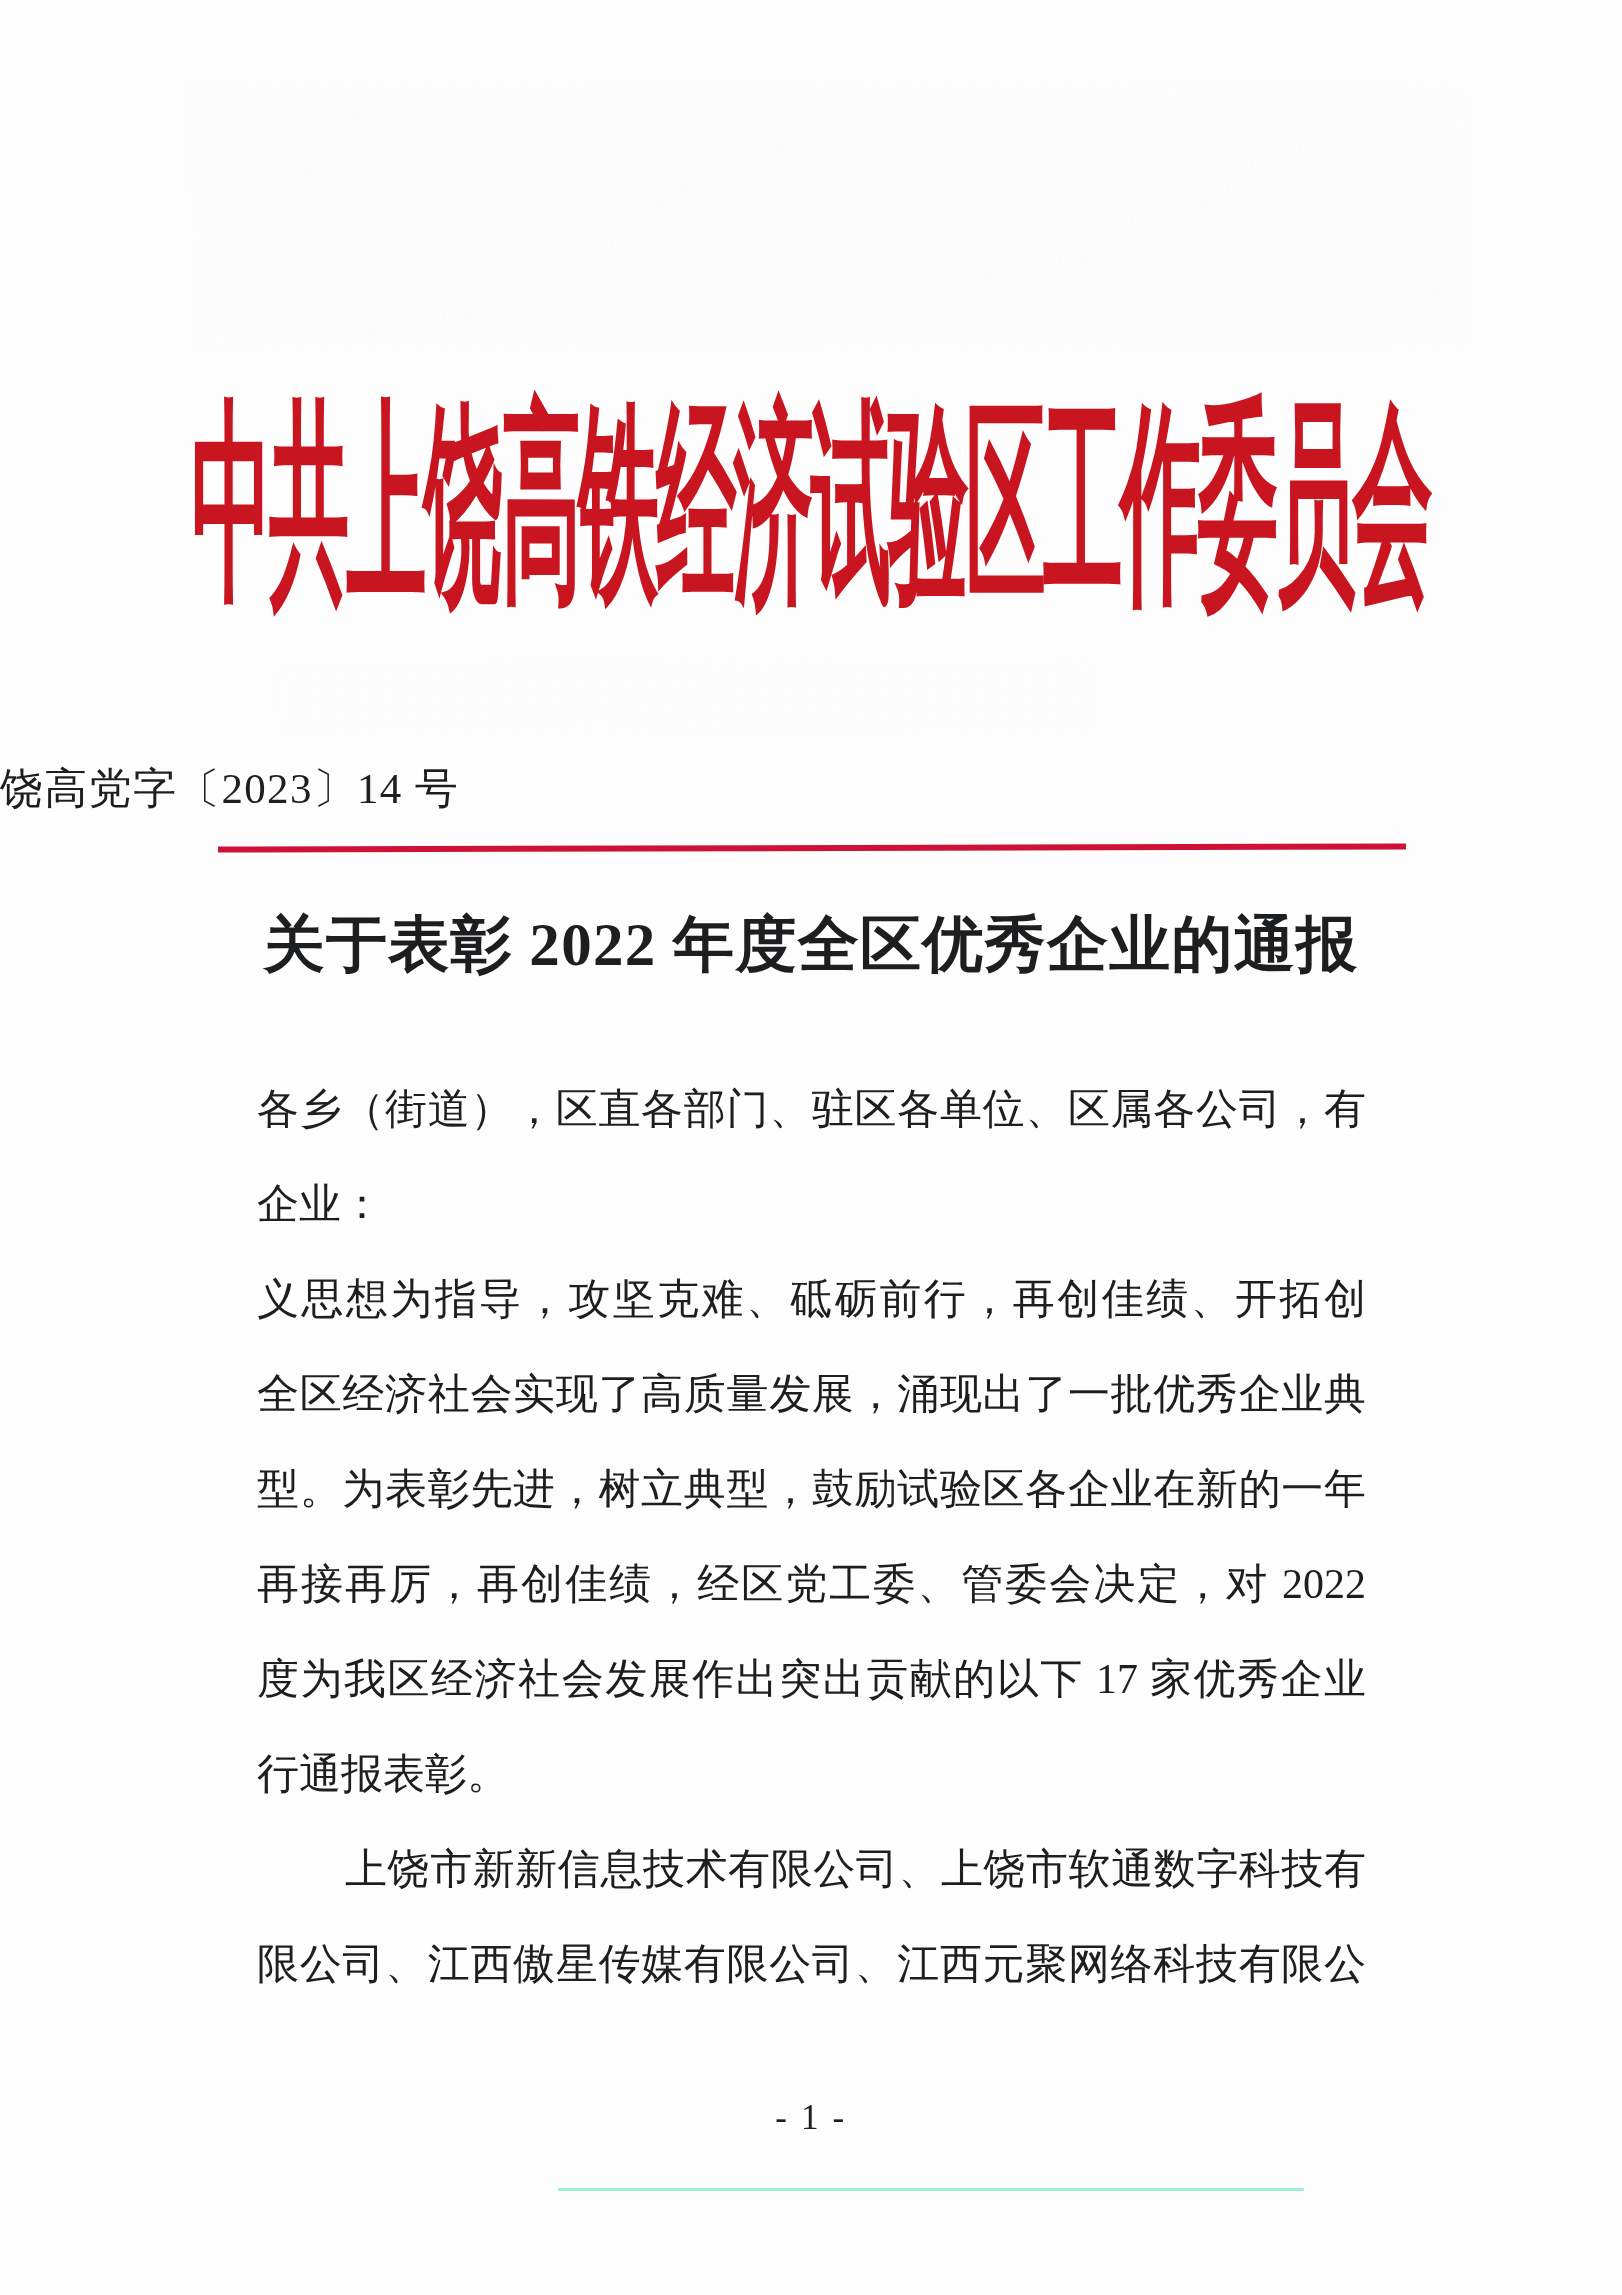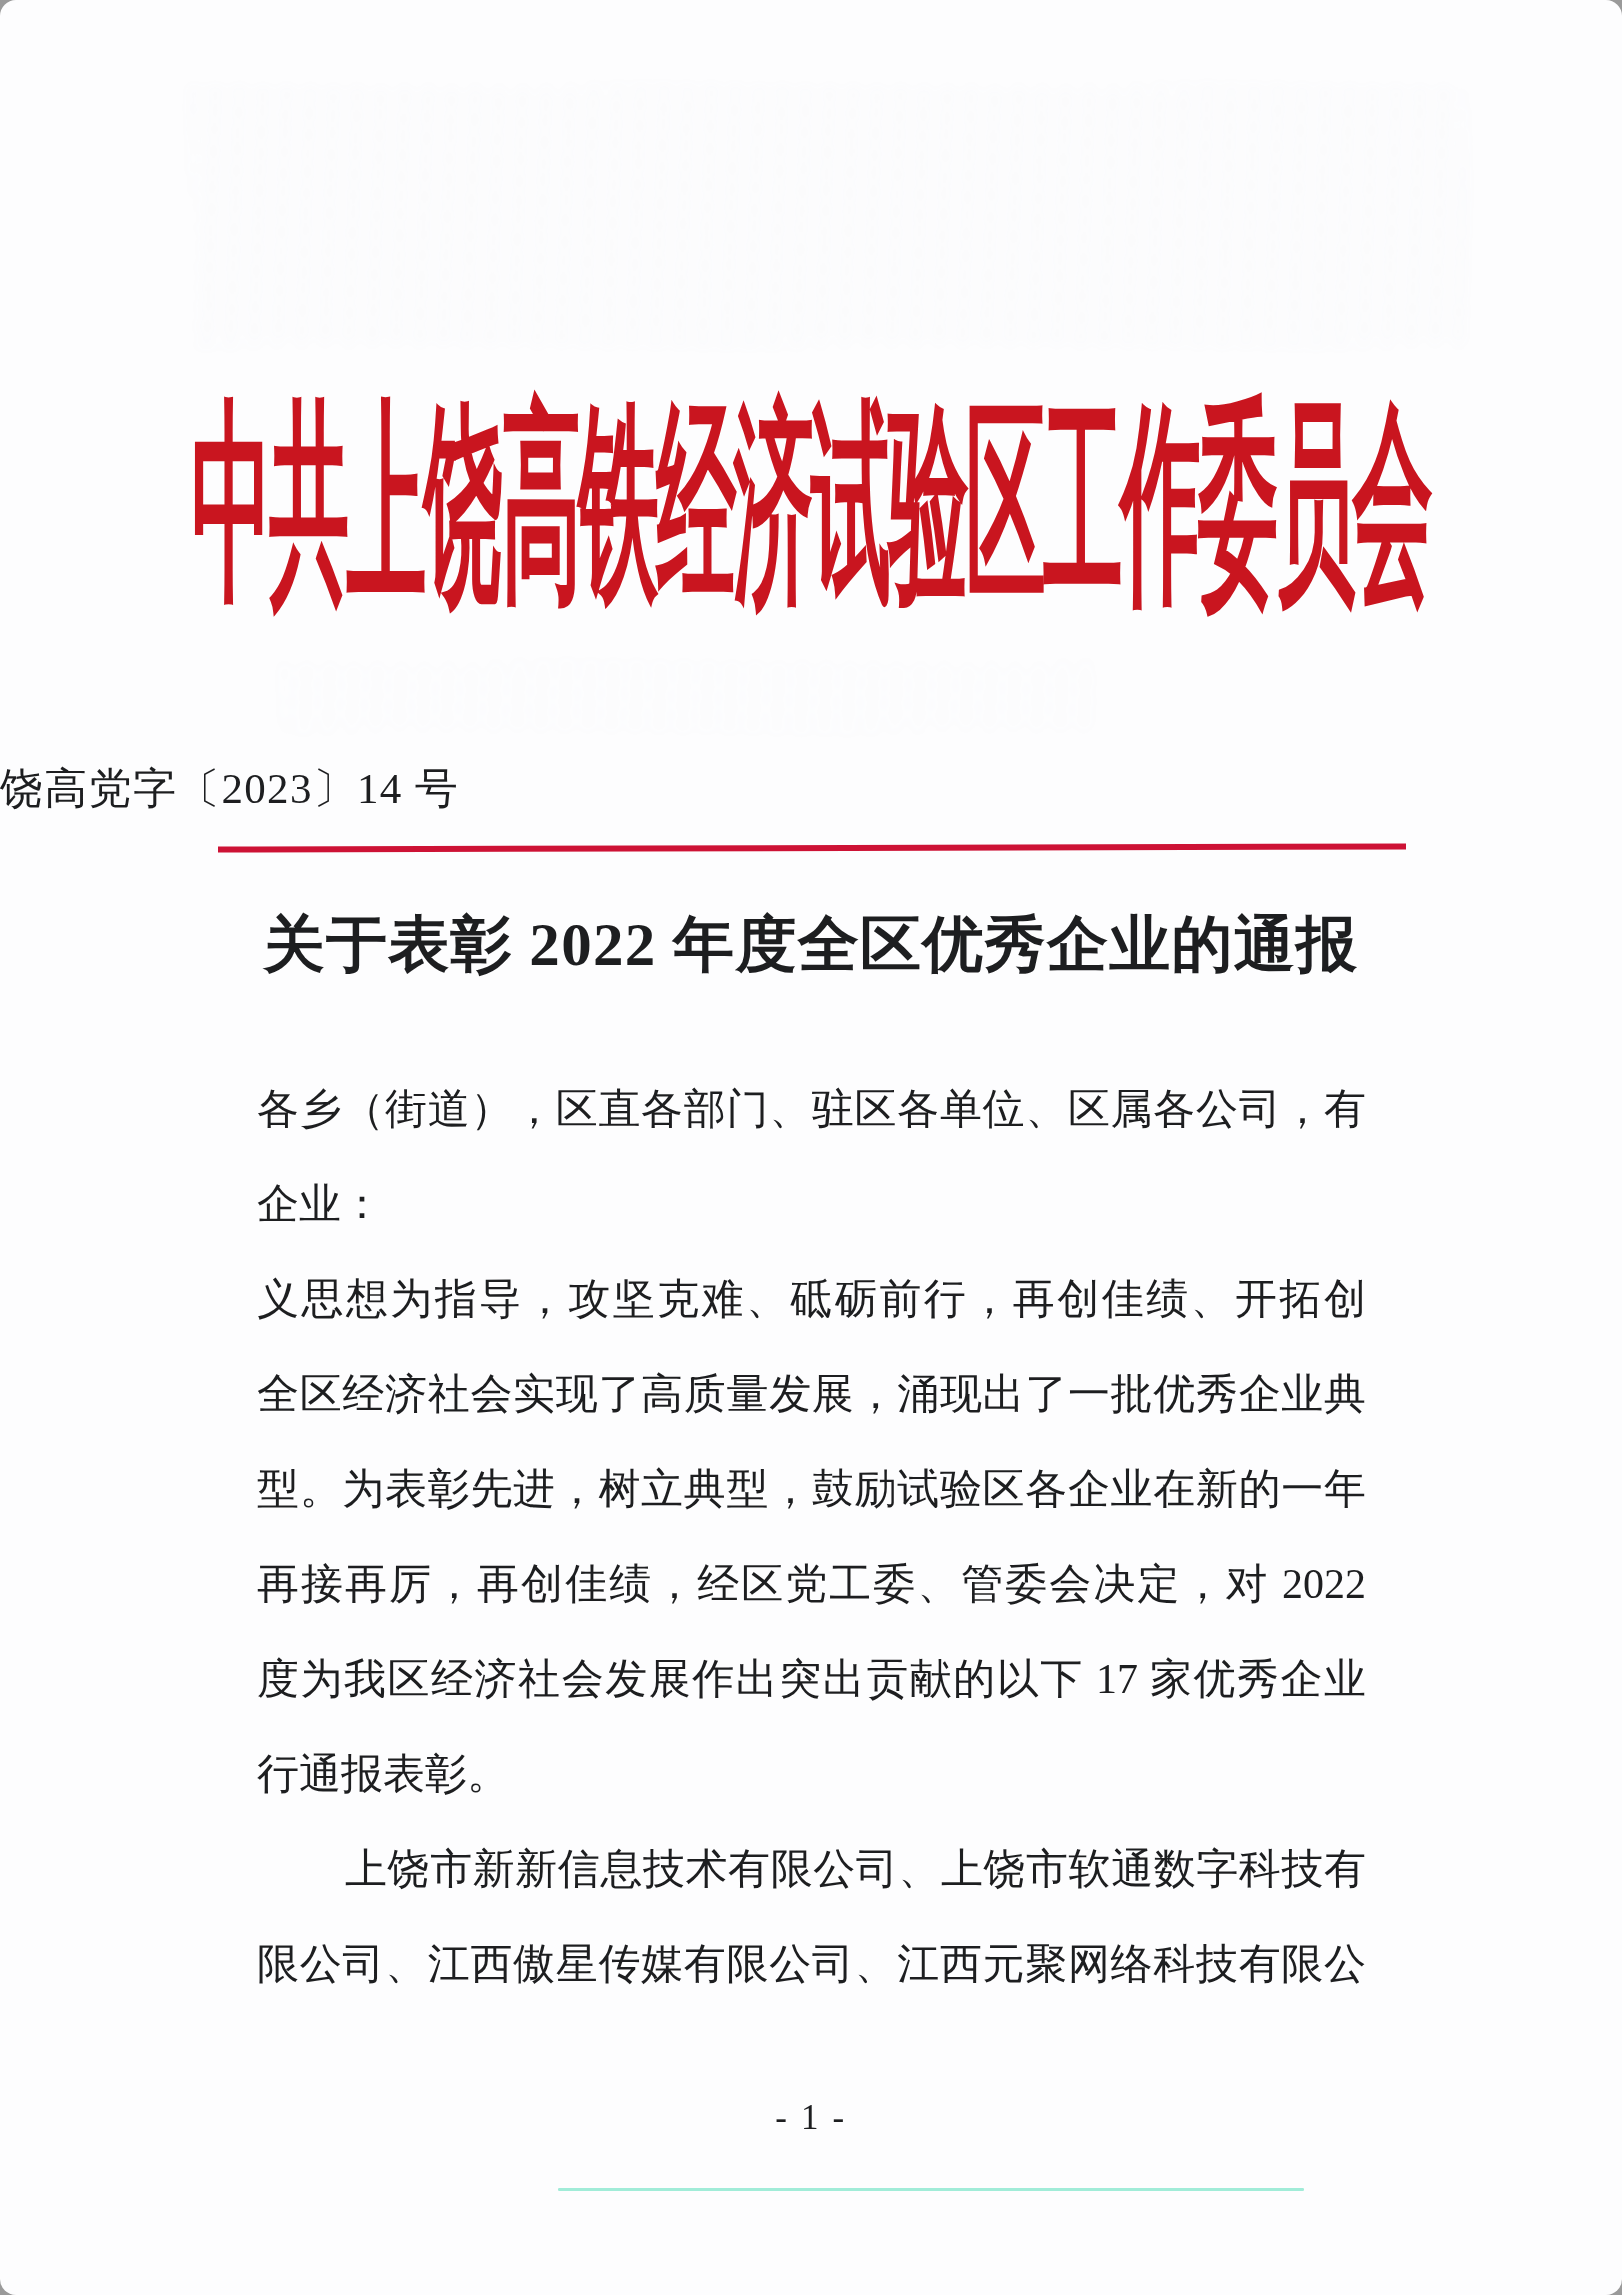--- a/index.html
+++ b/index.html
@@ -103,21 +103,21 @@
     position: absolute;
     top: 2188px; left: 558px;
     width: 746px; height: 2.6px;
     border-radius: 1.3px;
     opacity: 0.75;
   }
 </style>
 </head>
 <body>
 
-<div class="page" style="color: rgb(29, 30, 32); border-radius: 16px;">
+<div class="page" style="color: rgb(29, 30, 32);">
 
   <div class="ghost g1"></div>
   <div class="ghost g2"></div>
 
   <div class="agency-header">
     <span class="stretch" style="color: rgb(201, 21, 31);">中共上饶高铁经济试验区工作委员会</span>
   </div>
 
   <div class="doc-number">饶高党字〔2023〕14 号</div>
 

